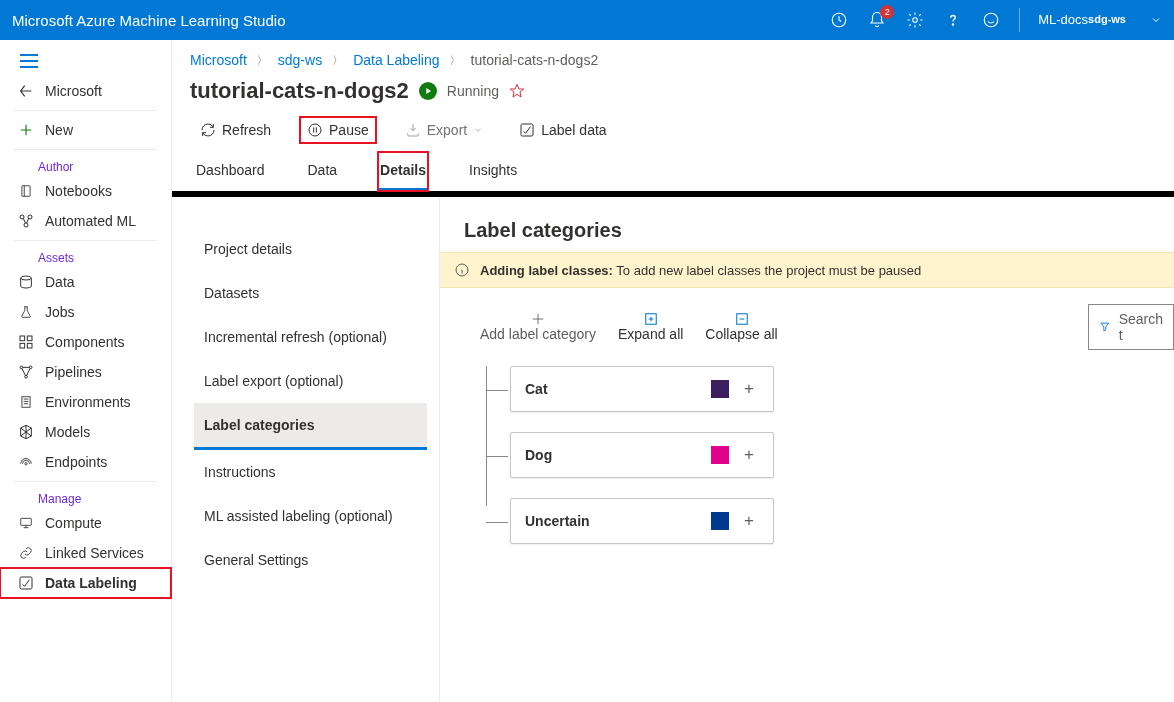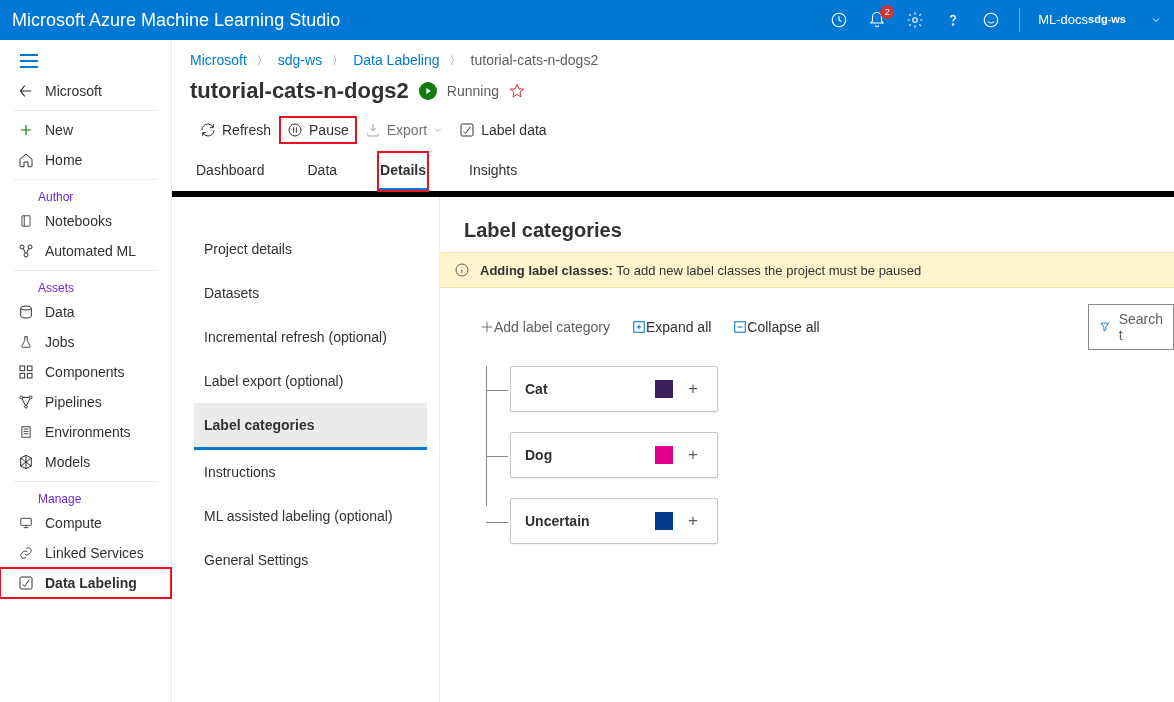--- a/index.html
+++ b/index.html
@@ -1,20 +1,20 @@
 <!DOCTYPE html>
 <html><head>
 <meta charset="utf-8">
 <style>
 * { box-sizing: border-box; margin: 0; padding: 0; font-family: "Segoe UI", sans-serif; }
 body { width: 1174px; height: 702px; overflow: hidden; background: #fff; color: #323130; font-size: 14px; }
 
 
 .header { height: 40px; background: #0078d4; color: #fff; display: flex; align-items: center; padding: 0 12px; }
-.header-title { font-size: 18px; font-weight: 400; flex: 1; }
+.header-title { font-size: 15px; font-weight: 400; flex: 1; }
 .header-icons { display: flex; align-items: center; gap: 18px; }
 .header-icon { width: 20px; height: 20px; display: flex; align-items: center; justify-content: center; cursor: pointer; position: relative; }
 .badge { position: absolute; top: -5px; right: -7px; background: #d13438; color: #fff; font-size: 9px; border-radius: 50%; width: 14px; height: 14px; display: flex; align-items: center; justify-content: center; }
 .divider-v { width: 1px; height: 24px; background: rgba(255,255,255,0.4); }
 .user-block { display: flex; flex-direction: row; align-items: flex-start; line-height: 1.1; }
 .user-name { font-size: 13px; }
 .user-ws { font-size: 11px; font-weight: 600; }
 .chev-down { margin-left: 6px; }
 
 
@@ -33,21 +33,21 @@
 .breadcrumb a { color: #0078d4; text-decoration: none; cursor: pointer; }
 .bc-sep { color: #605e5c; font-size: 11px; }
 .bc-current { color: #605e5c; }
 
 .title-row { display: flex; align-items: center; gap: 10px; padding: 4px 18px 10px; }
 .page-title { font-size: 22px; font-weight: 600; }
 .status-dot { width: 18px; height: 18px; background: #107c10; border-radius: 50%; display:flex; align-items:center; justify-content:center;}
 .status-text { color: #605e5c; }
 .star { color: #d13438; }
 
-.toolbar { display: flex; align-items: center; gap: 4px; padding: 4px 22px 10px; }
+.toolbar { display: flex; align-items: center; gap: 24px; padding: 4px 22px 10px; }
 .tb-btn { display: flex; align-items: center; gap: 6px; cursor: pointer; color: #323130; padding: 4px 6px; }
 .tb-btn.disabled { color: #737373; cursor: default; }
 .tb-btn.highlight { outline: 2px solid #e81123; }
 
 .tabs { display: flex; gap: 39px; padding: 0 22px; border-bottom: 6px solid #000000; }
 .tab { padding: 10px 2px; cursor: pointer; color: #323130; }
 .tab.active { font-weight: 600; }
 .tab.active-underline { border-bottom: 3px solid #0078d4; }
 .tab.highlight { outline: 2px solid #e81123; outline-offset: -1px; }
 
@@ -55,29 +55,29 @@
 .subnav { width: 268px; padding: 30px 12px 0 22px; border-right: 1px solid #edebe9; }
 .subnav-item { padding: 14px 10px; cursor: pointer; }
 .subnav-item.active { background: #edebe9; border-bottom: 3px solid #0078d4; font-weight: 600; }
 
 .panel { flex: 1; padding: 0; }
 .panel-title { font-size: 20px; font-weight: 600; padding: 22px 0 10px 24px; }
 .info-bar { background: #fff4ce; padding: 9px 14px; display: flex; align-items: center; gap: 10px; font-size: 13px; border-top: 1px solid #f1e6b2; border-bottom: 1px solid #f1e6b2;}
 .info-bold { font-weight: 600; }
 
 .cat-toolbar { display: flex; align-items: center; gap: 22px; padding: 16px 0 16px 40px; }
-.cat-btn { display: flex; align-items: center; cursor: pointer; }
+.cat-btn { display: flex; align-items: center; cursor: pointer; flex-direction: column; }
 .search-box { margin-left: auto; border: 1px solid #8a8886; padding: 6px 10px; display: flex; align-items: center; gap: 8px; width: 86px; overflow:hidden; color:#605e5c;}
 
 .tree { padding: 0 0 0 40px; }
 .tree-conn { position: relative; padding-left: 30px; }
 .tree-conn::before { content: ""; position: absolute; left: 6px; top: 0; bottom: 38px; border-left: 1px solid #8a8886; }
 .cat-node { position: relative; margin-bottom: 20px; }
 .cat-node::before { content: ""; position: absolute; left: -24px; top: 24px; width: 22px; border-top: 1px solid #8a8886; }
-.cat-box { border: 1px solid #c8c6c4; border-radius: 2px; padding: 12px 14px; width: 208px; display: flex; align-items: center; gap: 10px; box-shadow: 0 1px 2px rgba(0,0,0,0.08); background:#fff;}
+.cat-box { border: 1px solid #c8c6c4; border-radius: 2px; padding: 12px 14px; width: 264px; display: flex; align-items: center; gap: 10px; box-shadow: 0 1px 2px rgba(0,0,0,0.08); background:#fff;}
 .cat-label { font-weight: 600; flex: 1; }
 .swatch { width: 18px; height: 18px; }
 .plus-sm { color: #605e5c; font-size: 17px; cursor:pointer; width:20px; text-align:center;}
 
 svg { display: block; }
 </style>
 </head>
 <body>
 
 <div class="header">
@@ -145,28 +145,20 @@
     </div>
     <hr class="nav-hr">
     <div class="nav-item">
       <span class="nav-icon">
           <svg width="14" height="14" viewBox="0 0 24 24" stroke="#107c10" stroke-width="2">
             <path d="M12 3v18M3 12h18"></path>
           </svg>
         </span>
       <span>New</span>
     </div>
-    <div class="nav-item">
-      <span class="nav-icon">
-          <svg width="16" height="16" viewBox="0 0 24 24" fill="none" stroke="#323130" stroke-width="1.5">
-            <path d="M3 11l9-8 9 8v10a1 1 0 01-1 1h-5v-7h-6v7H4a1 1 0 01-1-1V11z"></path>
-          </svg>
-        </span>
-      <span>Home</span>
-    </div>
     <hr class="nav-hr">
     <div class="nav-section">Author</div>
     <div class="nav-item">
         <span class="nav-icon">
           <svg width="14" height="16" viewBox="0 0 24 24" fill="none" stroke="#323130" stroke-width="1.5">
             <rect x="5" y="3" width="14" height="18" rx="1"></rect>
             <path d="M9 3v18"></path>
           </svg>
         </span>
         <span>Notebooks</span>
@@ -233,20 +225,30 @@
         <span>Environments</span>
       </div>
     <div class="nav-item">
         <span class="nav-icon">
           <svg width="16" height="16" viewBox="0 0 24 24" fill="none" stroke="#323130" stroke-width="1.5">
             <path d="M12 2l8 4v12l-8 4-8-4V6l8-4z"></path>
             <path d="M12 2v20M4 6l16 12M20 6L4 18"></path>
           </svg>
         </span>
         <span>Models</span>
+      </div>
+    <div class="nav-item">
+        <span class="nav-icon">
+          <svg width="16" height="14" viewBox="0 0 24 24" fill="none" stroke="#323130" stroke-width="1.5">
+            <path d="M3 15a9 9 0 0118 0"></path>
+            <path d="M6 15a6 6 0 0112 0"></path>
+            <circle cx="12" cy="15" r="2"></circle>
+          </svg>
+        </span>
+        <span>Endpoints</span>
       </div>
     <hr class="nav-hr">
     <div class="nav-section">Manage</div>
     <div class="nav-item">
         <span class="nav-icon">
           <svg width="16" height="14" viewBox="0 0 24 24" fill="none" stroke="#323130" stroke-width="1.5">
             <rect x="3" y="4" width="18" height="12" rx="1"></rect>
             <path d="M8 20h8M12 16v4"></path>
           </svg>
         </span>

